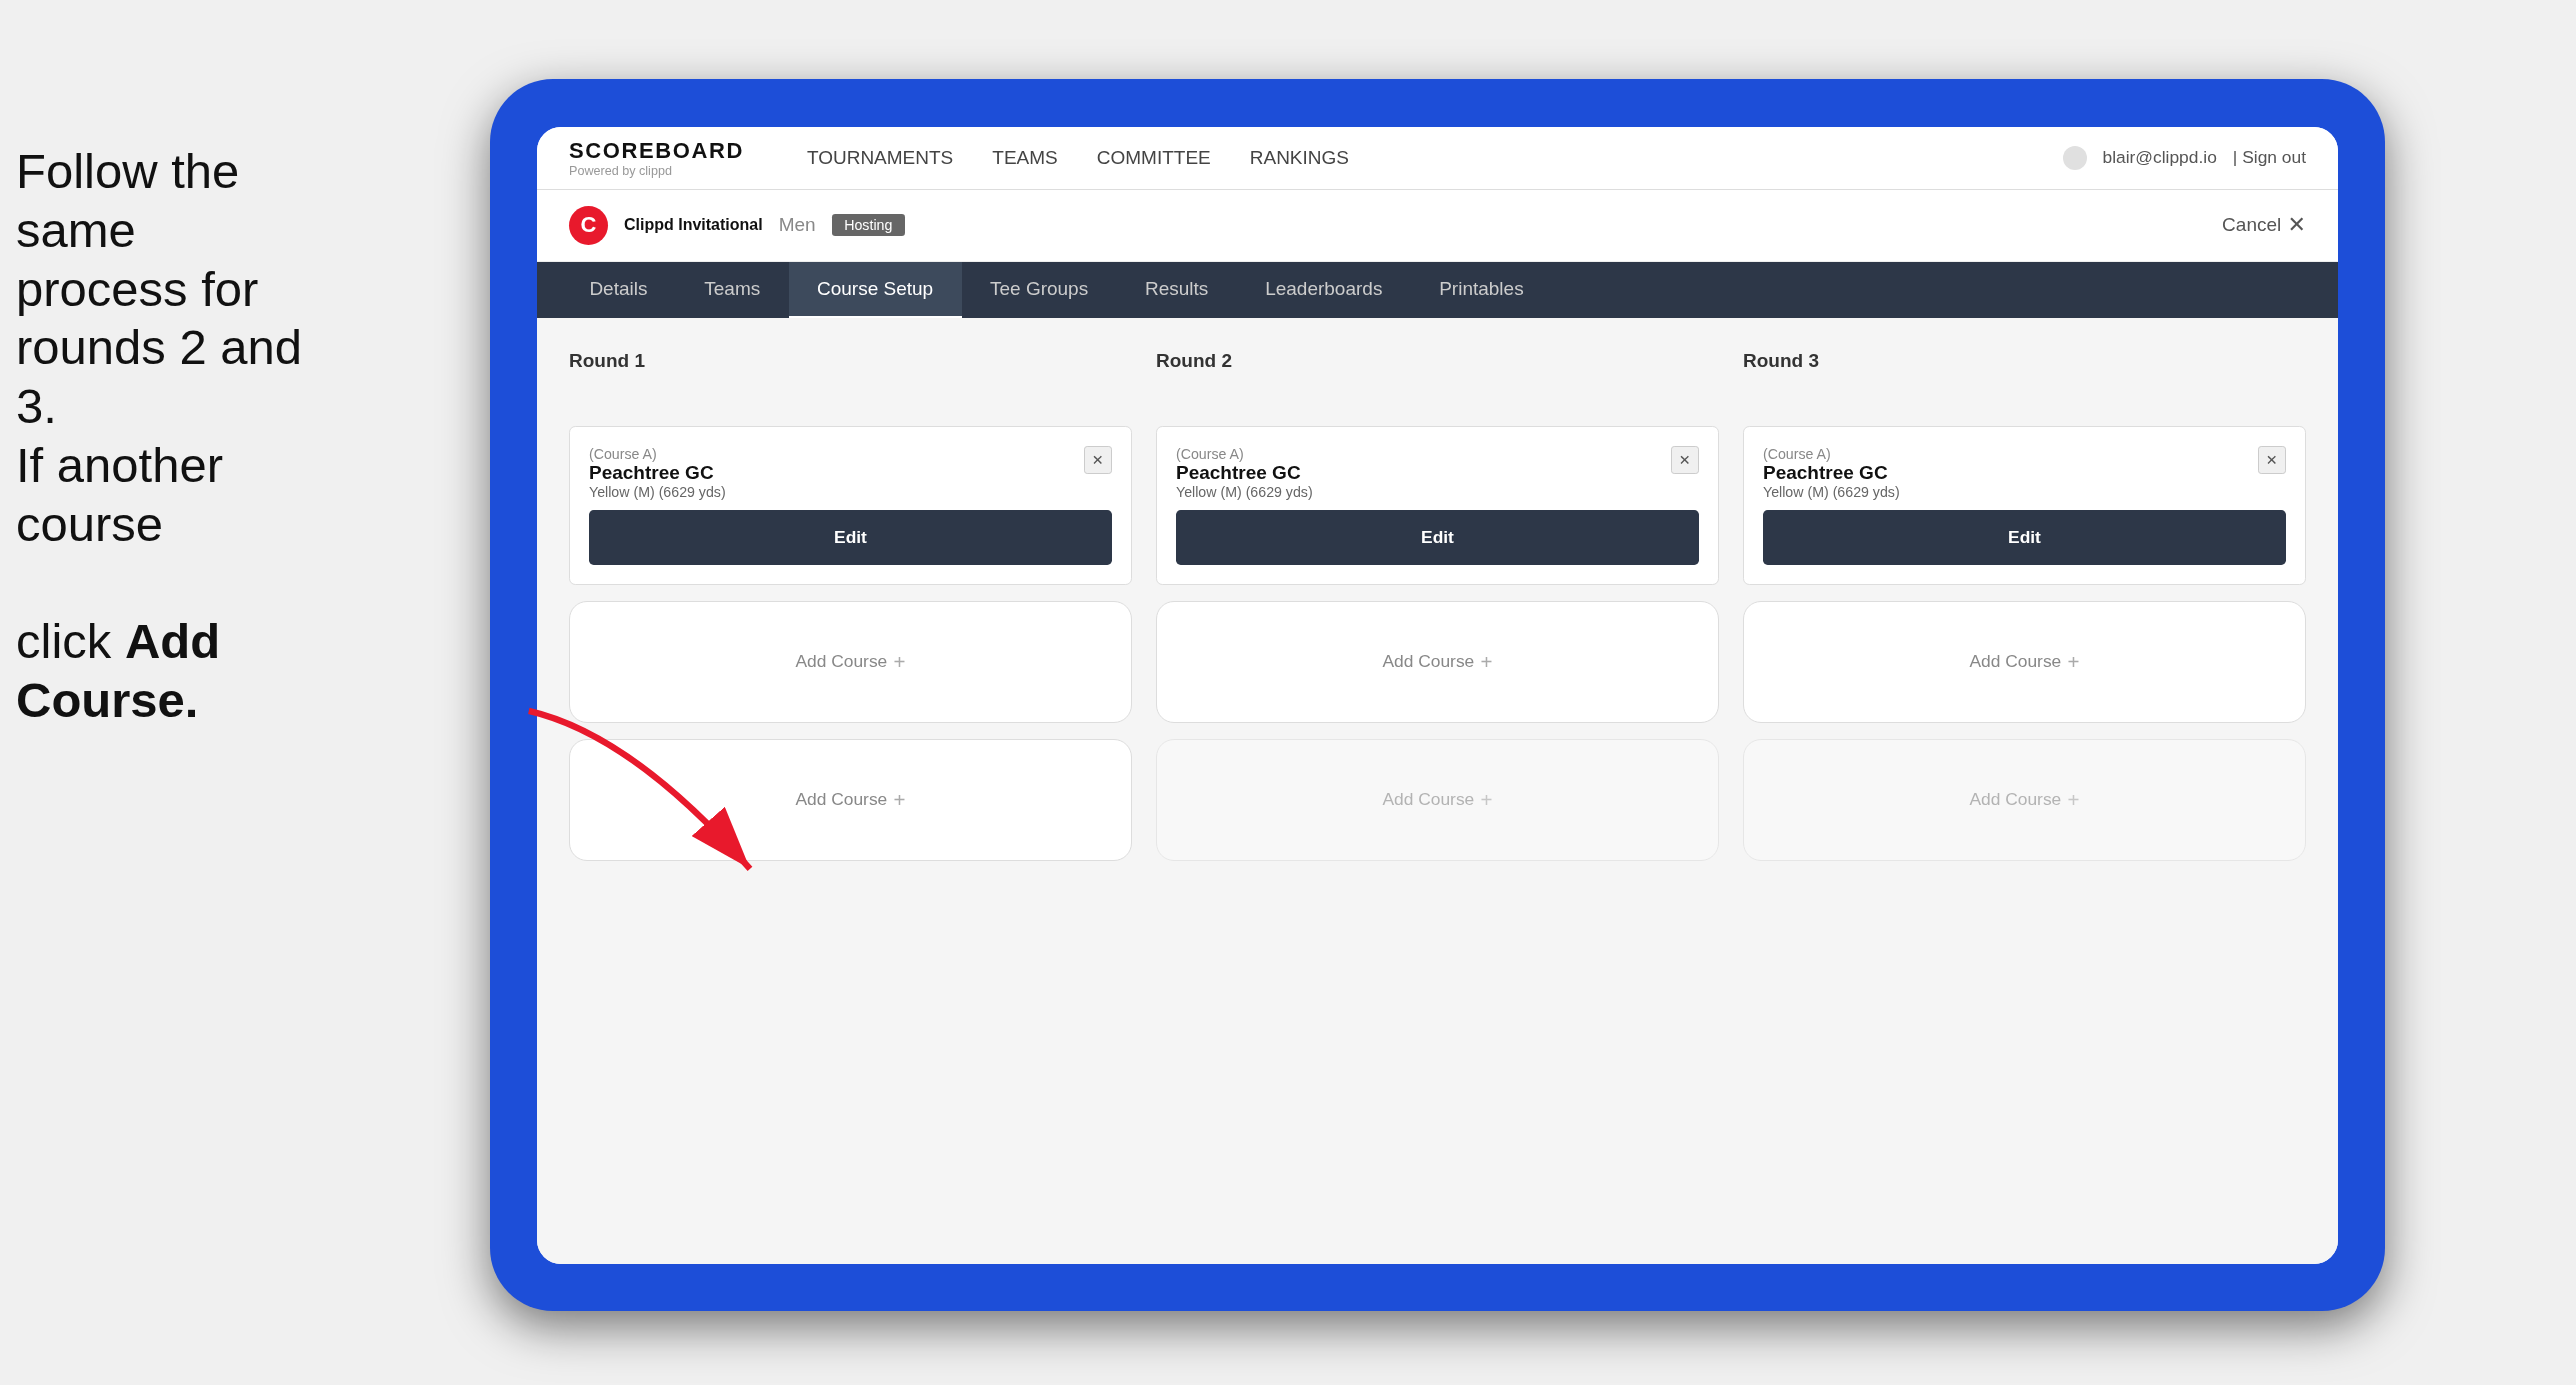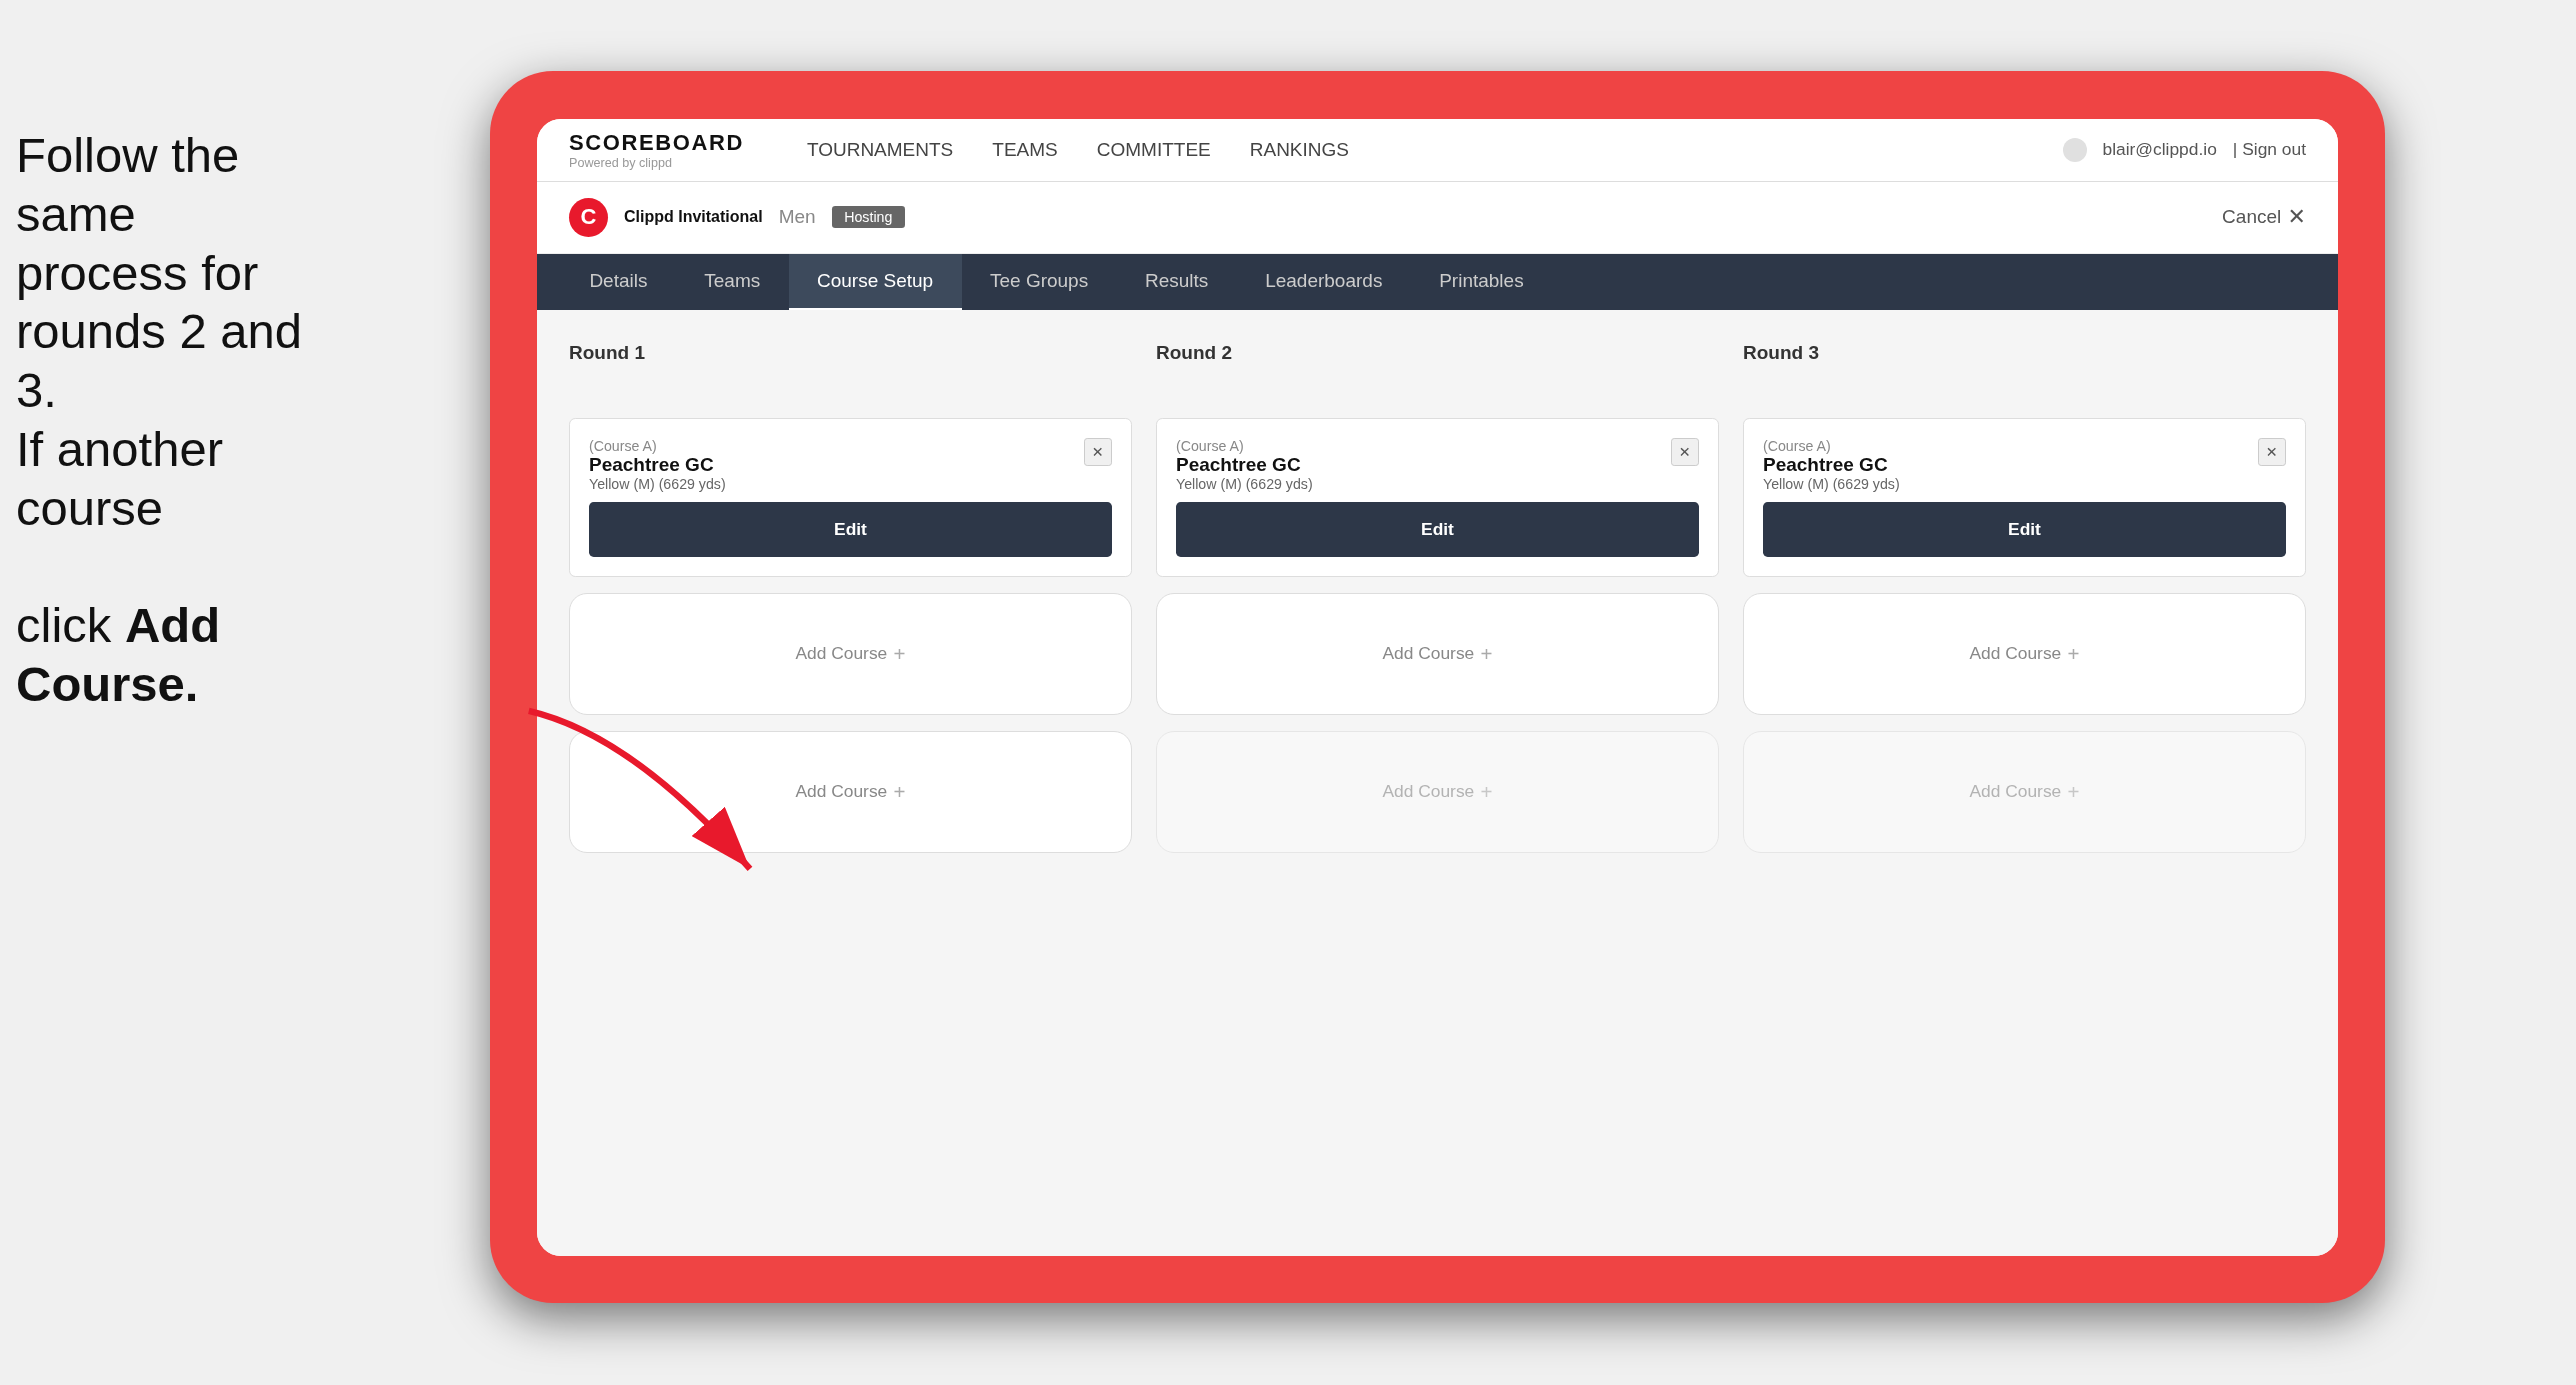--- a/index.html
+++ b/index.html
@@ -12,38 +12,38 @@
       align-items: center;
       justify-content: center;
       position: relative;
       overflow: hidden;
     }
 
     
     .instruction-text {
       position: absolute;
       left: 16px;
-      top: 126px;
+      top: 142px;
       width: 308px;
       font-size: 49px;
       line-height: 1.2;
       color: #111;
     }
     .instruction-text strong {
       font-weight: 900;
     }
 
     
     .tablet {
       position: absolute;
       left: 490px;
-      top: 71px;
+      top: 79px;
       width: 1895px;
       height: 1232px;
-      background: #ef4444;
+      background: #1d4ed8;
       border-radius: 63px;
       display: flex;
       align-items: center;
       justify-content: center;
       box-shadow: 0 16px 47px rgba(0,0,0,0.5);
     }
     .tablet-screen {
       width: 1801px;
       height: 1137px;
       background: #fff;

